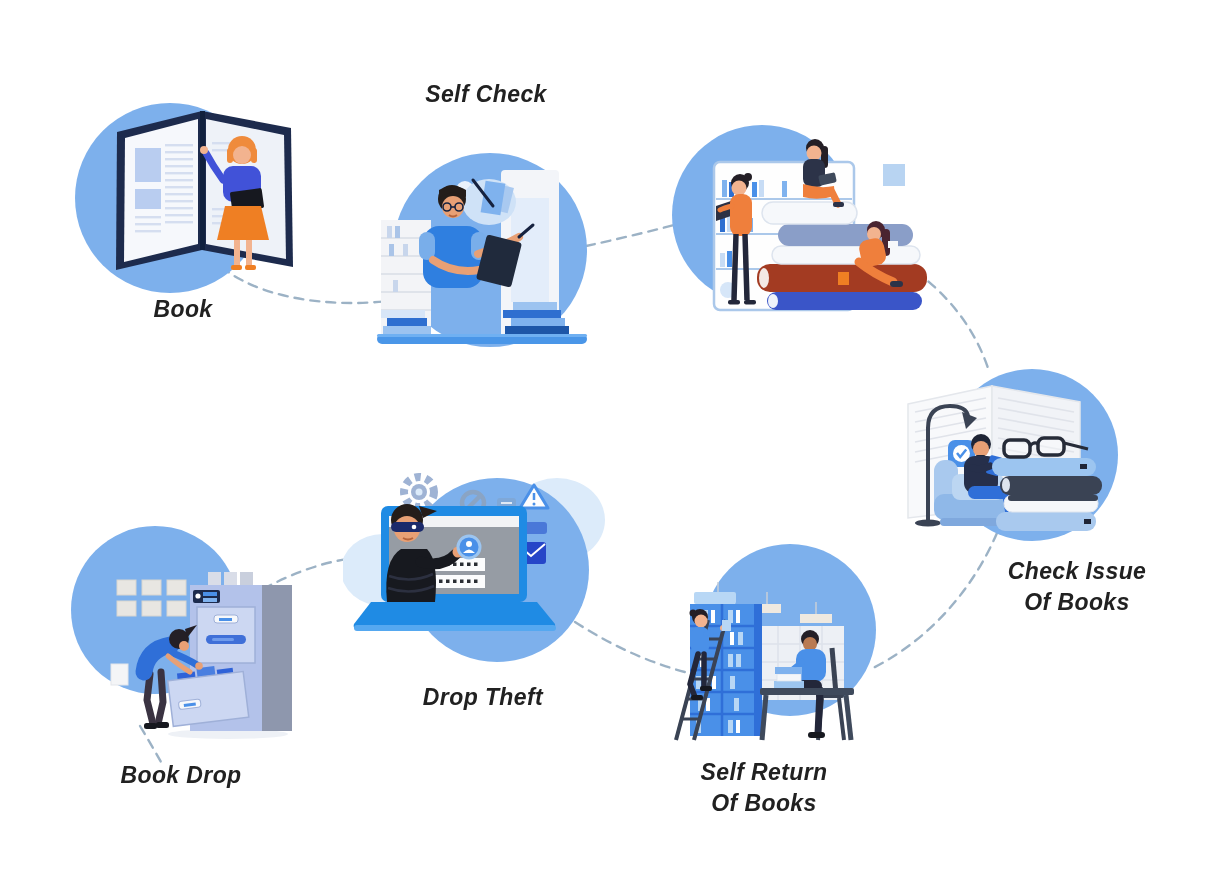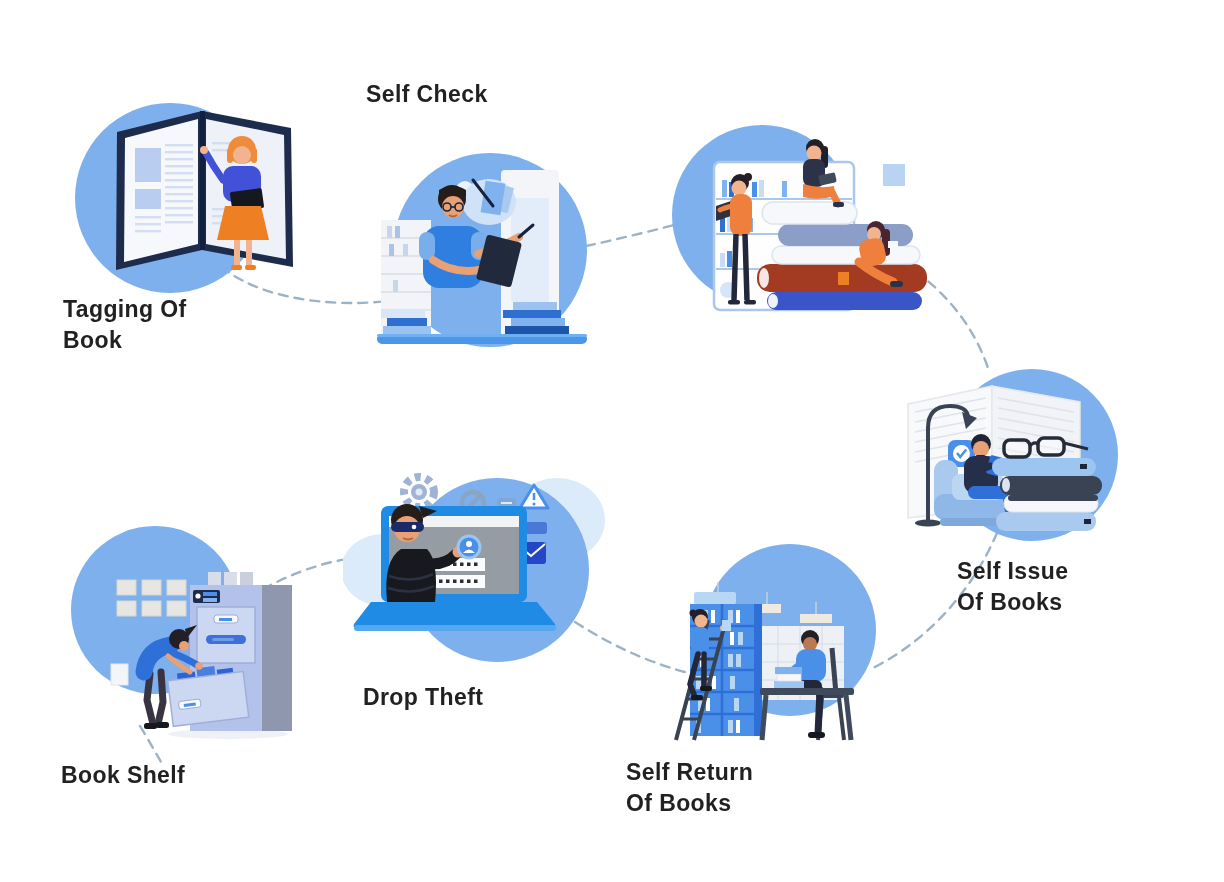--- a/index.html
+++ b/index.html
@@ -8,23 +8,23 @@
     font-family:"Liberation Sans","DejaVu Sans",sans-serif;overflow:hidden;
   }
   .connectors{position:absolute;left:0;top:0;z-index:0;}
   .connectors path{
     fill:none;stroke:var(--connector,#97aec2);stroke-width:2.4;
     stroke-dasharray:9 7;stroke-linecap:round;opacity:.95;
   }
   .figure{position:absolute;z-index:1;}
   .figure svg{display:block;}
   .stage-label{
-    position:absolute;z-index:2;width:240px;text-align:left;
+    position:absolute;z-index:2;width:240px;text-align:center;
     font-size:23px;font-weight:700;line-height:31px;
-    color:var(--label,#212121);letter-spacing:.4px;
+    color:var(--label,#212121);letter-spacing:.4px;font-style:italic;
   }
   .c-circle{fill:var(--circle,#7db0ec);}
   .blob{fill:#dcebfa;}
 </style>
 </head>
 <body>
 
 <div class="canvas">
 
   <svg class="connectors" width="1224" height="882" viewBox="0 0 1224 882" aria-hidden="true">
@@ -515,34 +515,33 @@
         <circle cx="141" cy="154" r="3.8" fill="#e8a075"></circle>
         <path d="M110,144 Q122,154 132,160" stroke="#e8a075" stroke-width="5" fill="none" stroke-linecap="round"></path>
         <circle cx="121" cy="127" r="10" fill="#241f26"></circle>
         <polygon points="127,117 139,113 129,126" fill="#241f26"></polygon>
         <circle cx="126" cy="134" r="5" fill="#e8a075"></circle>
       </g>
     </svg>
   </div>
 
   <div class="stage-label" style="left:63px;top:294px">
-    <div>Tagging Of</div>
     <div>Book</div>
   </div>
   <div class="stage-label" style="left:366px;top:79px">
     <div>Self Check</div>
   </div>
   <div class="stage-label" style="left:957px;top:556px">
-    <div>Self Issue</div>
+    <div>Check Issue</div>
     <div>Of Books</div>
   </div>
-  <div class="stage-label" style="left:626px;top:757px">
+  <div class="stage-label" style="left:644px;top:757px">
     <div>Self Return</div>
     <div>Of Books</div>
   </div>
   <div class="stage-label" style="left:363px;top:682px">
     <div>Drop Theft</div>
   </div>
   <div class="stage-label" style="left:61px;top:760px">
-    <div>Book Shelf</div>
+    <div>Book Drop</div>
   </div>
 
 </div>
 
 </body></html>

